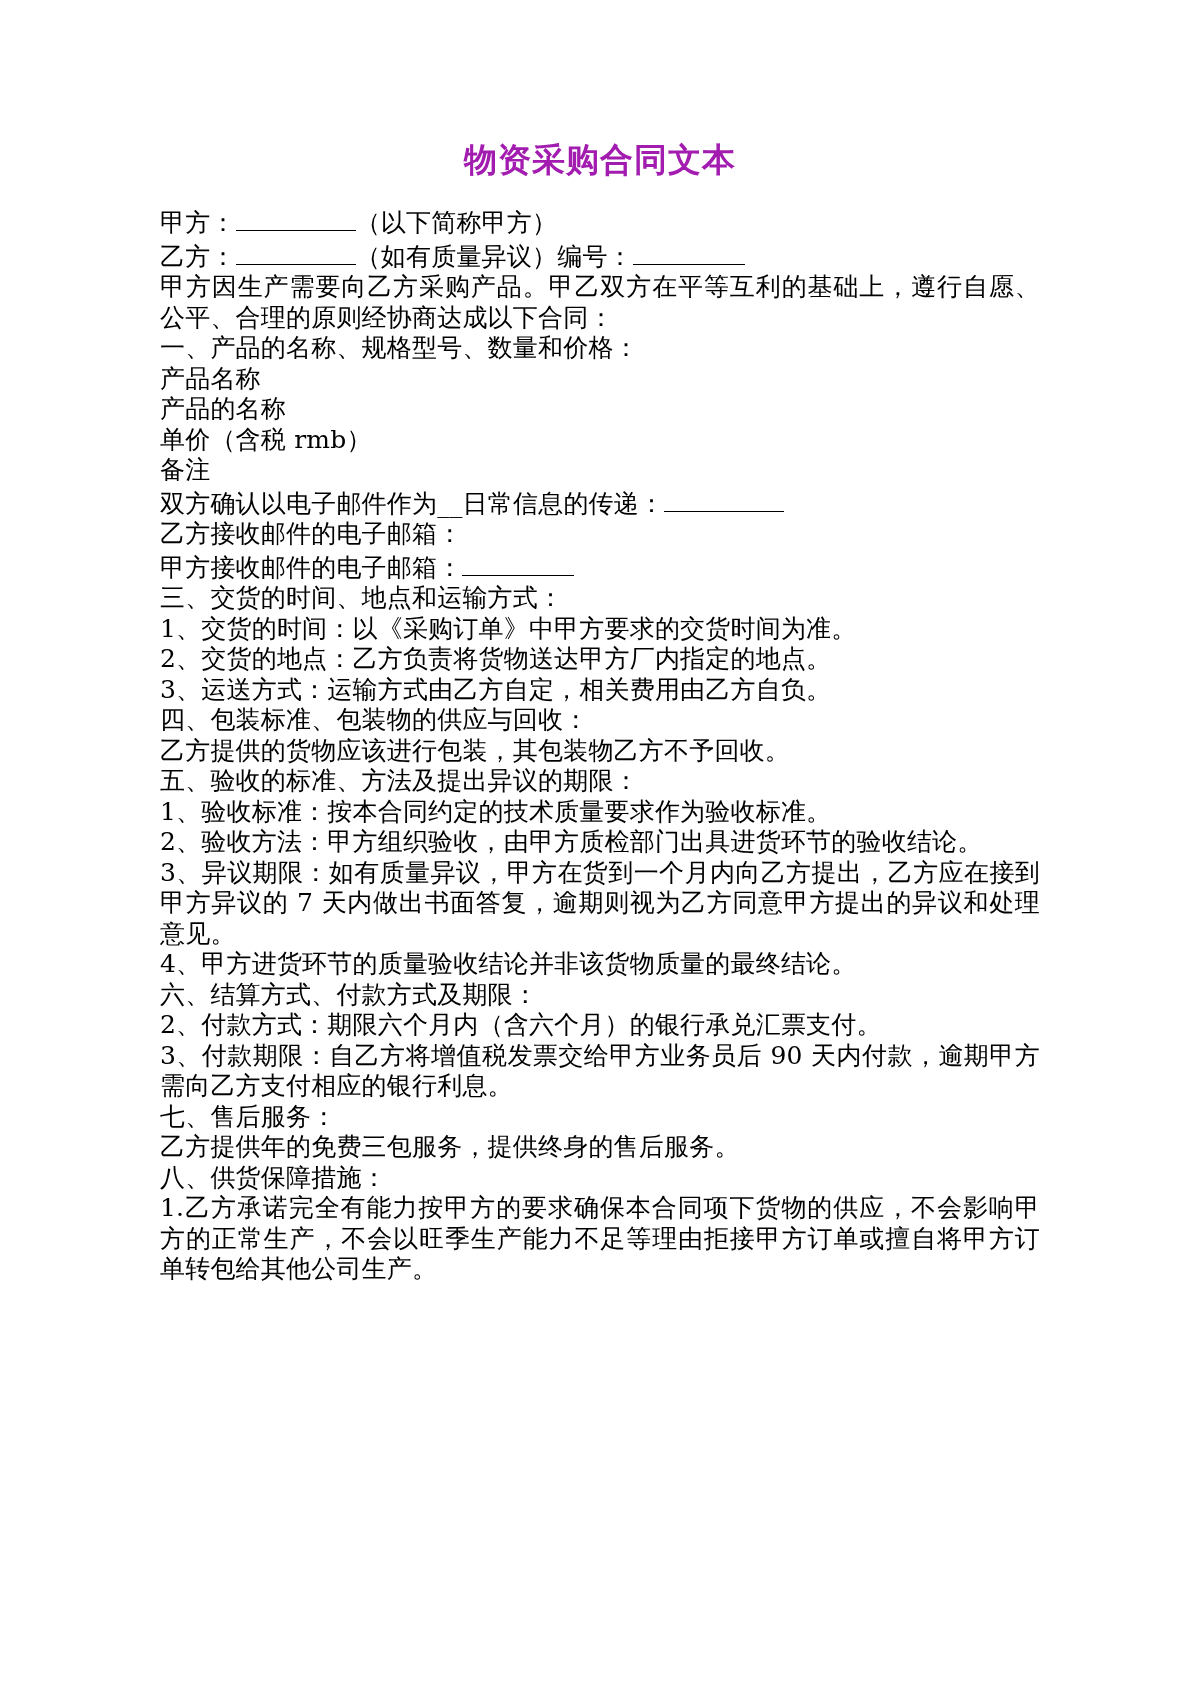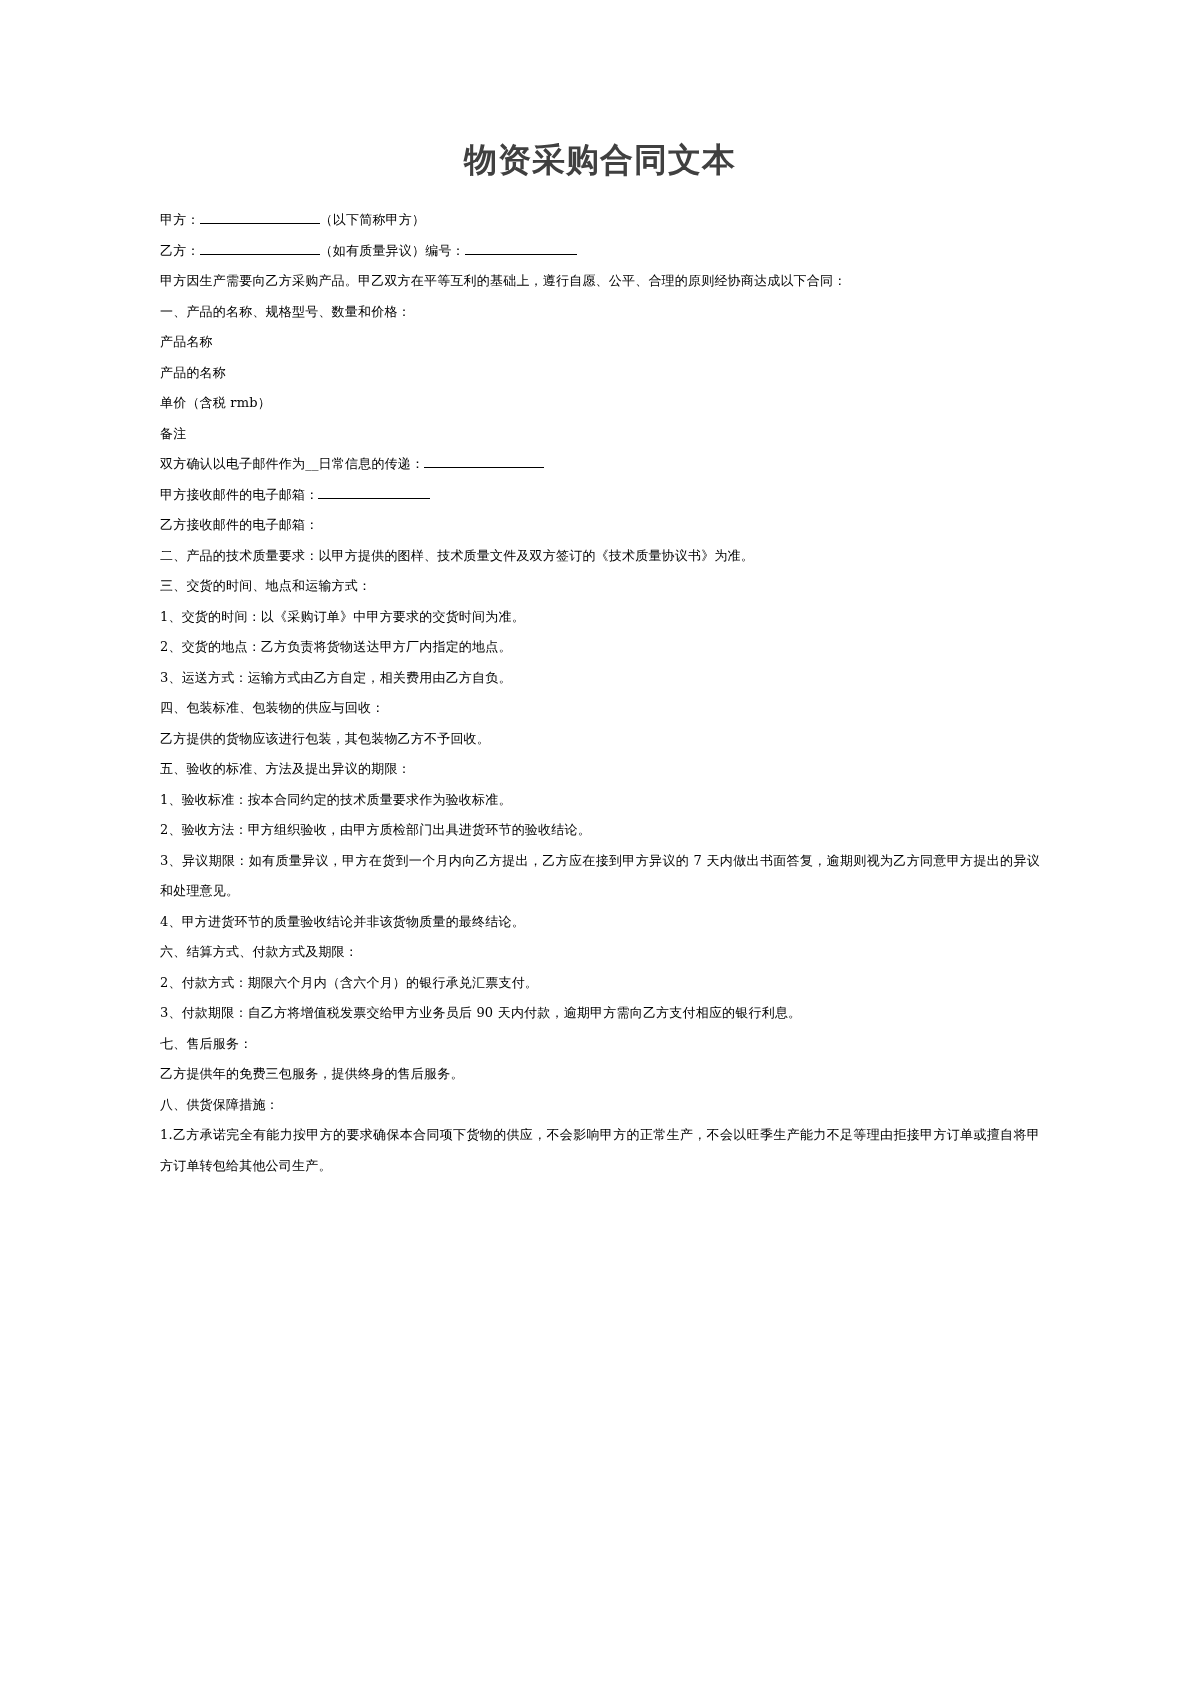--- a/index.html
+++ b/index.html
@@ -21,24 +21,24 @@
     padding: 118px 150px 60px 160px;
     background: #ffffff;
   }
   .doc-title {
     text-align: center;
     font-family: "DejaVu Sans", "Liberation Sans", sans-serif;
     font-weight: bold;
     font-size: 33px;
     letter-spacing: 1px;
     margin: 20px 0 22px 0;
-    color: #404040;
+    color: #a21caf;
   }
   .body-text {
-    font-size: 13px;
+    font-size: 25px;
     line-height: 30.5px;
     text-align: justify;
     letter-spacing: 0.2px;
   }
   .body-text p {
     margin: 0;
     padding: 0;
   }
   .blank {
     display: inline-block;
@@ -59,23 +59,22 @@
   <div class="body-text" id="body-container">
       <p><span>甲方：</span><span class="blank u-12"></span><span>（以下简称甲方）</span></p>
       <p><span>乙方：</span><span class="blank u-12"></span><span>（如有质量异议）编号：</span><span class="blank u-11"></span></p>
       <p>甲方因生产需要向乙方采购产品。甲乙双方在平等互利的基础上，遵行自愿、公平、合理的原则经协商达成以下合同：</p>
       <p>一、产品的名称、规格型号、数量和价格：</p>
       <p>产品名称</p>
       <p>产品的名称</p>
       <p>单价（含税 rmb）</p>
       <p>备注</p>
       <p><span>双方确认以电子邮件作为__日常信息的传递：</span><span class="blank u-12"></span><span></span></p>
+      <p>乙方接收邮件的电子邮箱：</p>
       <p><span>甲方接收邮件的电子邮箱：</span><span class="blank u-11"></span><span></span></p>
-      <p>乙方接收邮件的电子邮箱：</p>
-      <p>二、产品的技术质量要求：以甲方提供的图样、技术质量文件及双方签订的《技术质量协议书》为准。</p>
       <p>三、交货的时间、地点和运输方式：</p>
       <p>1、交货的时间：以《采购订单》中甲方要求的交货时间为准。</p>
       <p>2、交货的地点：乙方负责将货物送达甲方厂内指定的地点。</p>
       <p>3、运送方式：运输方式由乙方自定，相关费用由乙方自负。</p>
       <p>四、包装标准、包装物的供应与回收：</p>
       <p>乙方提供的货物应该进行包装，其包装物乙方不予回收。</p>
       <p>五、验收的标准、方法及提出异议的期限：</p>
       <p>1、验收标准：按本合同约定的技术质量要求作为验收标准。</p>
       <p>2、验收方法：甲方组织验收，由甲方质检部门出具进货环节的验收结论。</p>
       <p>3、异议期限：如有质量异议，甲方在货到一个月内向乙方提出，乙方应在接到甲方异议的 7 天内做出书面答复，逾期则视为乙方同意甲方提出的异议和处理意见。</p>

